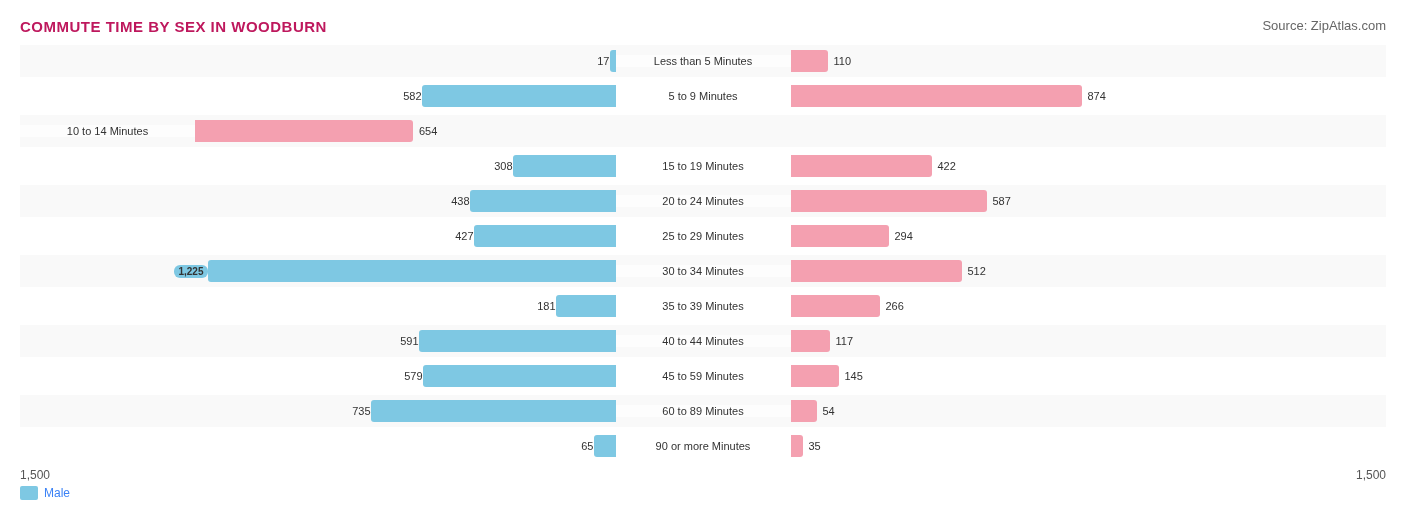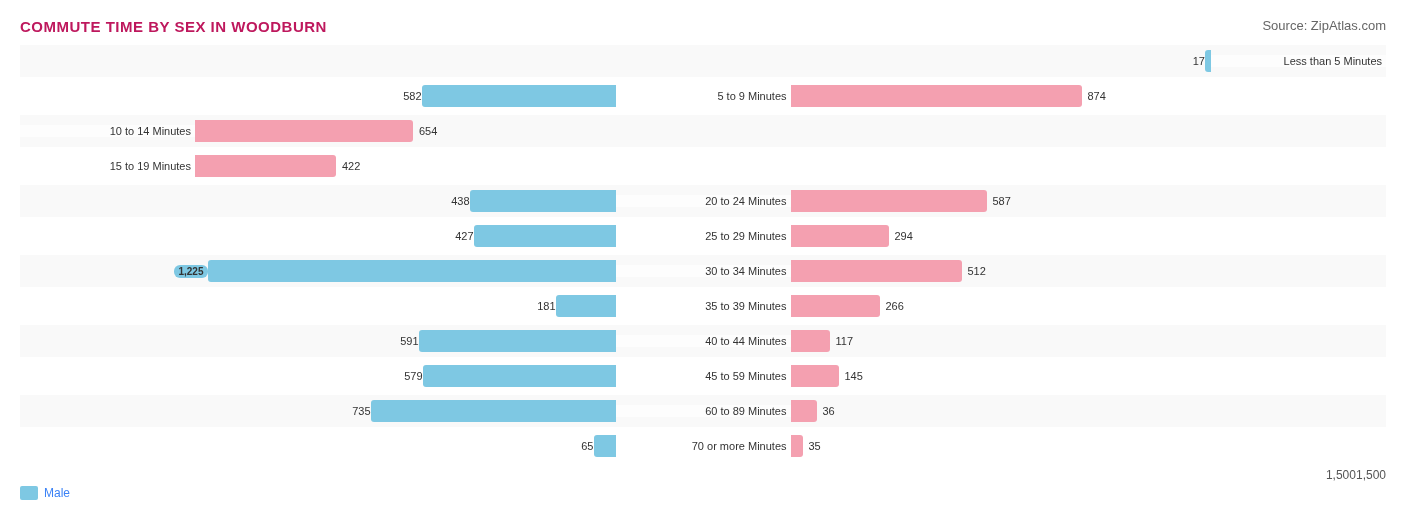--- a/index.html
+++ b/index.html
@@ -68,21 +68,21 @@
     .bar-pink {
       background: #f4a0b0;
       height: 22px;
       border-radius: 0 3px 3px 0;
       display: flex;
       align-items: center;
     }
     .label-cell {
       width: 175px;
       flex-shrink: 0;
-      text-align: right;
+      text-align: center;
       font-size: 11px;
       color: #333;
       font-weight: 500;
       z-index: 2;
       background: rgba(255,255,255,0.7);
       padding: 0 4px;
     }
     .right-val {
       width: 60px;
       text-align: left;
@@ -97,21 +97,21 @@
       justify-content: flex-end;
       flex: 1;
     }
     .right-side {
       display: flex;
       align-items: center;
       flex: 1;
     }
     .axis-bottom {
       display: flex;
-      justify-content: flex-end;
+      justify-content: space-between;
       margin-top: 6px;
       padding: 0 0px;
       font-size: 12px;
       color: #555;
     }
     .legend {
       display: flex;
       justify-content: center;
       gap: 44px;
       margin-top: 4px;
@@ -145,40 +145,48 @@
   <div class="source">Source: ZipAtlas.com</div>
 
   <div class="chart-area" id="chart-area">
 
   <div class="row row-bg-even">
     <div class="left-side">
       <span class="left-val">17</span>
       <div class="bar-blue" style="width:6px;"></div>
     </div>
     <div class="label-cell">Less than 5 Minutes</div>
+    <div class="right-side">
+      <div class="bar-pink" style="width:37px;"></div>
+      <span class="right-val">110</span>
+    </div>
   </div>
       <div class="row row-bg-odd">
     <div class="left-side">
       <span class="left-val">582</span>
       <div class="bar-blue" style="width:194px;"></div>
     </div>
     <div class="label-cell">5 to 9 Minutes</div>
     <div class="right-side">
       <div class="bar-pink" style="width:291px;"></div>
       <span class="right-val">874</span>
     </div>
   </div>
       <div class="row row-bg-even">
     <div class="label-cell">10 to 14 Minutes</div>
     <div class="right-side">
       <div class="bar-pink" style="width:218px;"></div>
       <span class="right-val">654</span>
     </div>
   </div>
       <div class="row row-bg-odd">
+    <div class="left-side">
+      <span class="left-val">308</span>
+      <div class="bar-blue" style="width:103px;"></div>
+    </div>
     <div class="label-cell">15 to 19 Minutes</div>
     <div class="right-side">
       <div class="bar-pink" style="width:141px;"></div>
       <span class="right-val">422</span>
     </div>
   </div>
       <div class="row row-bg-even">
     <div class="left-side">
       <span class="left-val">438</span>
       <div class="bar-blue" style="width:146px;"></div>
@@ -245,29 +253,29 @@
     </div>
   </div>
       <div class="row row-bg-even">
     <div class="left-side">
       <span class="left-val">735</span>
       <div class="bar-blue" style="width:245px;"></div>
     </div>
     <div class="label-cell">60 to 89 Minutes</div>
     <div class="right-side">
       <div class="bar-pink" style="width:26px;"></div>
-      <span class="right-val">36</span>
+      <span class="right-val">54</span>
     </div>
   </div>
       <div class="row row-bg-odd">
     <div class="left-side">
       <span class="left-val">65</span>
       <div class="bar-blue" style="width:22px;"></div>
     </div>
-    <div class="label-cell">70 or more Minutes</div>
+    <div class="label-cell">90 or more Minutes</div>
     <div class="right-side">
       <div class="bar-pink" style="width:12px;"></div>
       <span class="right-val">35</span>
     </div>
   </div>
     </div>
 
   <div class="axis-bottom">
     <span>1,500</span>
     <span>1,500</span>

